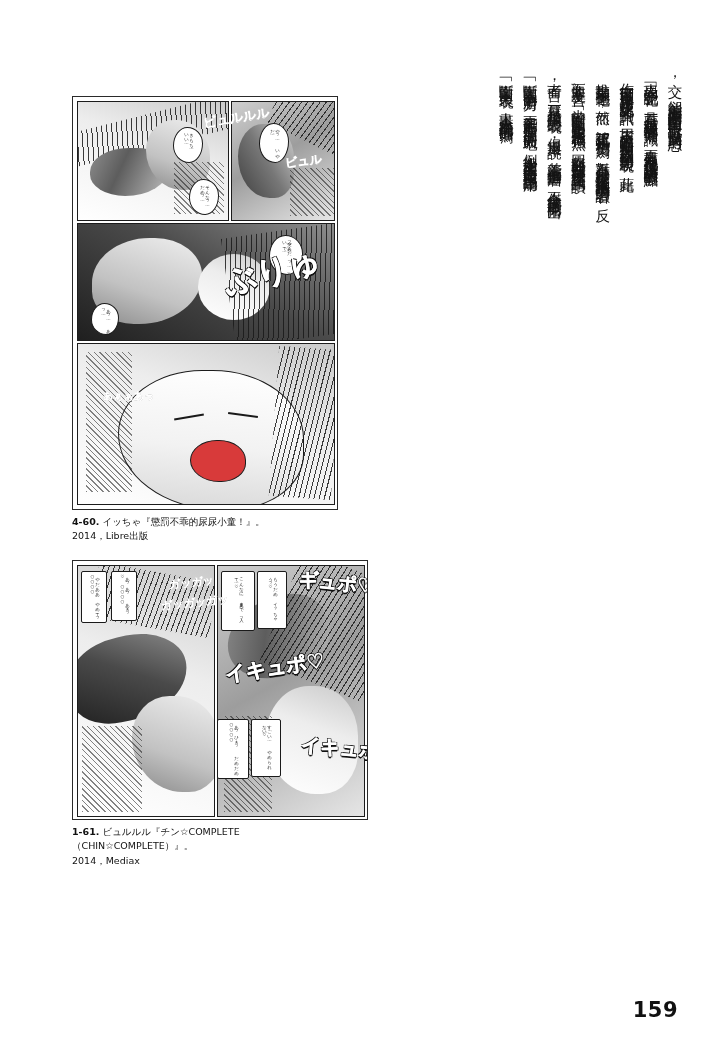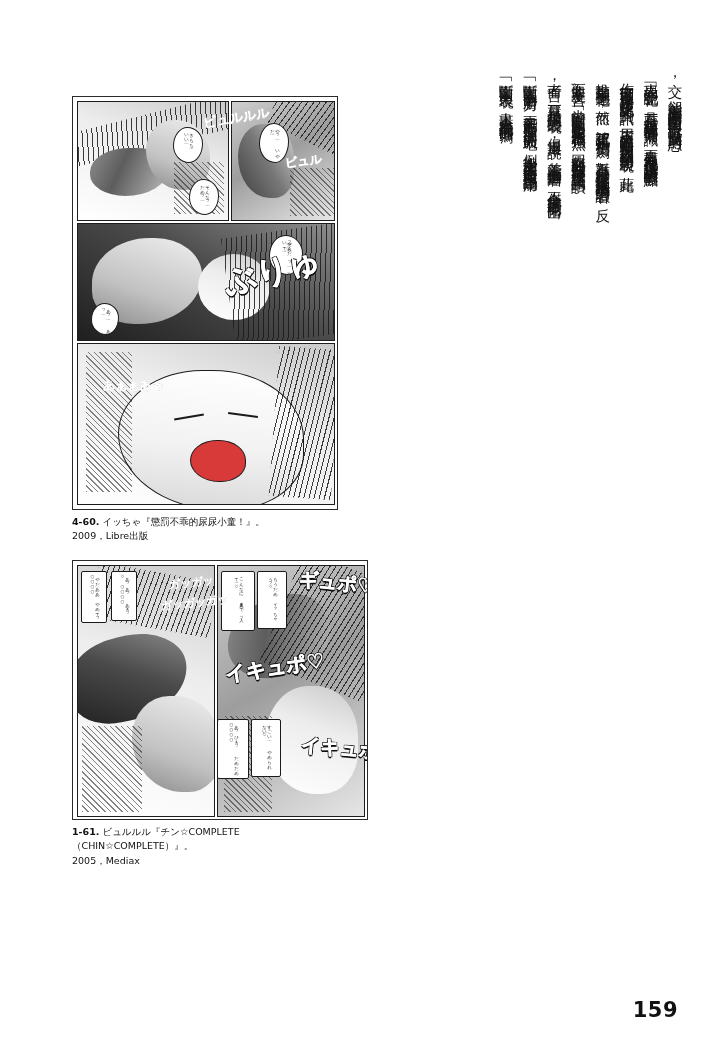--- a/index.html
+++ b/index.html
@@ -212,27 +212,27 @@
       <div class="bubble" style="left:116px; top:82px; width:30px; height:36px;">そんなっ…
 だめっ…</div>
       <div class="bubble" style="left:196px; top:138px; width:34px; height:40px;">突っ込んだ
 っ…強いで…</div>
       <div class="bubble" style="left:18px; top:206px; width:28px; height:32px;">あっ…
 あっ…</div>
 
       <div class="sfx" style="left:130px; top:14px; font-size:13px; transform:rotate(-9deg);">ビュルルル</div>
       <div class="sfx" style="left:212px; top:58px; font-size:12px; transform:rotate(-6deg);">ビュル</div>
       <div class="sfx outline" style="left:150px; top:158px; font-size:32px; transform:rotate(-14deg);">ぶりゅ</div>
-      <div class="sfx" style="left:30px; top:282px; font-size:12px;">あぁぁあっ</div>
+      <div class="sfx" style="left:30px; top:294px; font-size:10px;">あぁぁあっ</div>
     </div>
 
     <div class="fig-caption">
       <span class="num">4-60.</span>
       <span>イッちゃ『懲罰不乖的尿尿小童！』。</span><br>
-      <span>2009，Libre出版</span>
+      <span>2014，Libre出版</span>
     </div>
   </div>
 
   <div class="figure" id="fig-2">
     <div class="fig-frame">
 
       <div class="panel shade-light" style="left:4px; top:4px; width:136px; height:250px;">
         <div class="blob shade-dark" style="left:-10px; top:70px; width:120px; height:84px; border-radius:52% 48% 60% 40%; transform:rotate(-12deg);"></div>
         <div class="blob shade-c" style="left:54px; top:130px; width:88px; height:96px; border-radius:46% 54% 38% 62%;"></div>
         <div class="hatch" style="left:4px; top:160px; width:60px; height:86px;"></div>
@@ -269,19 +269,19 @@
       <div class="sfx" style="left:88px; top:36px; font-size:11px; transform:rotate(-6deg);">ガッガッガッ</div>
       <div class="sfx outline" style="left:226px; top:12px; font-size:19px; transform:rotate(6deg);">ギュポ♡</div>
       <div class="sfx outline" style="left:152px; top:96px; font-size:20px; transform:rotate(-8deg);">イキュポ♡</div>
       <div class="sfx outline" style="left:228px; top:178px; font-size:19px; transform:rotate(5deg);">イキュポ♡</div>
     </div>
 
     <div class="fig-caption">
       <span class="num">1-61.</span>
       <span>ビュルルル『チン☆COMPLETE</span><br>
       <span>（CHIN☆COMPLETE）』。</span><br>
-      <span>2005，Mediax</span>
+      <span>2014，Mediax</span>
     </div>
   </div>
 
   <div class="page-number">159</div>
 
 </div>
 
 </body></html>

